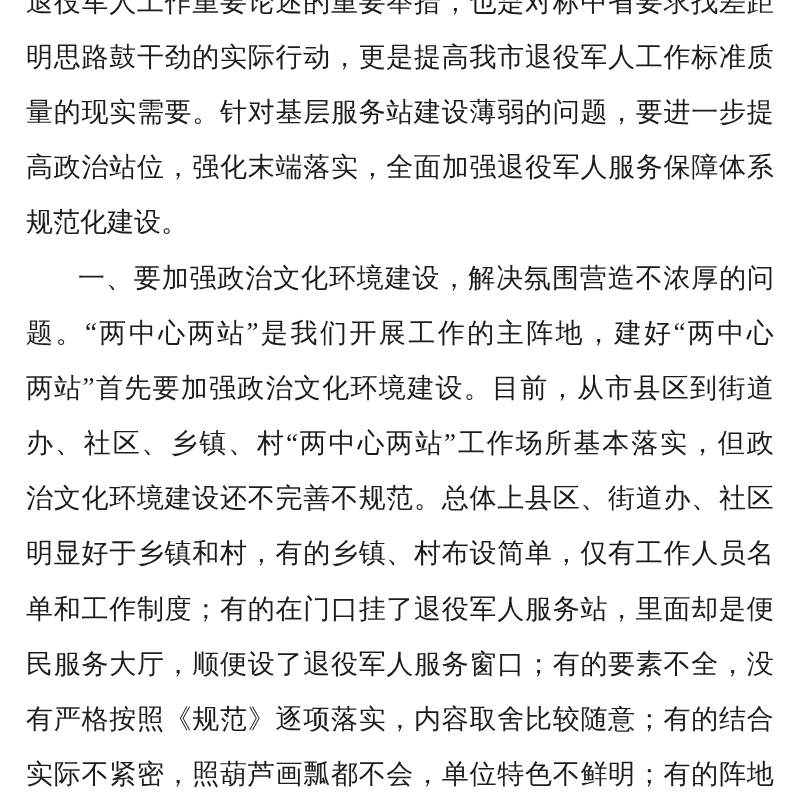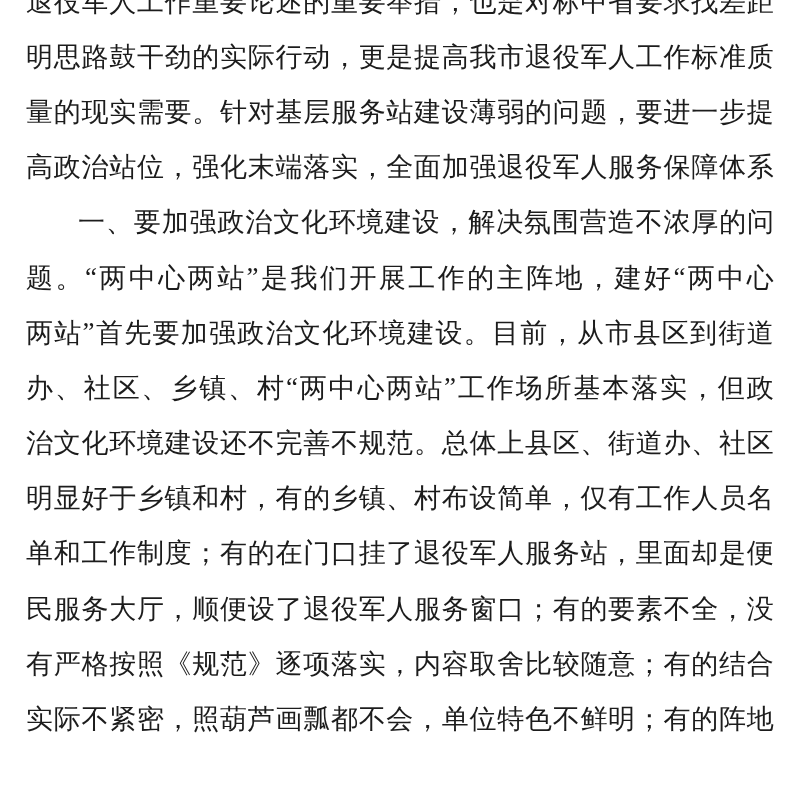--- a/index.html
+++ b/index.html
@@ -156,20 +156,21 @@
       <span>役</span>
       <span>军</span>
       <span>人</span>
       <span>服</span>
       <span>务</span>
       <span>保</span>
       <span>障</span>
       <span>体</span>
       <span>系</span>
     </div>
+  <div class="line start">规范化建设。</div>
   <div class="line j indent">
       <span>一</span>
       <span>、</span>
       <span>要</span>
       <span>加</span>
       <span>强</span>
       <span>政</span>
       <span>治</span>
       <span>文</span>
       <span>化</span>

